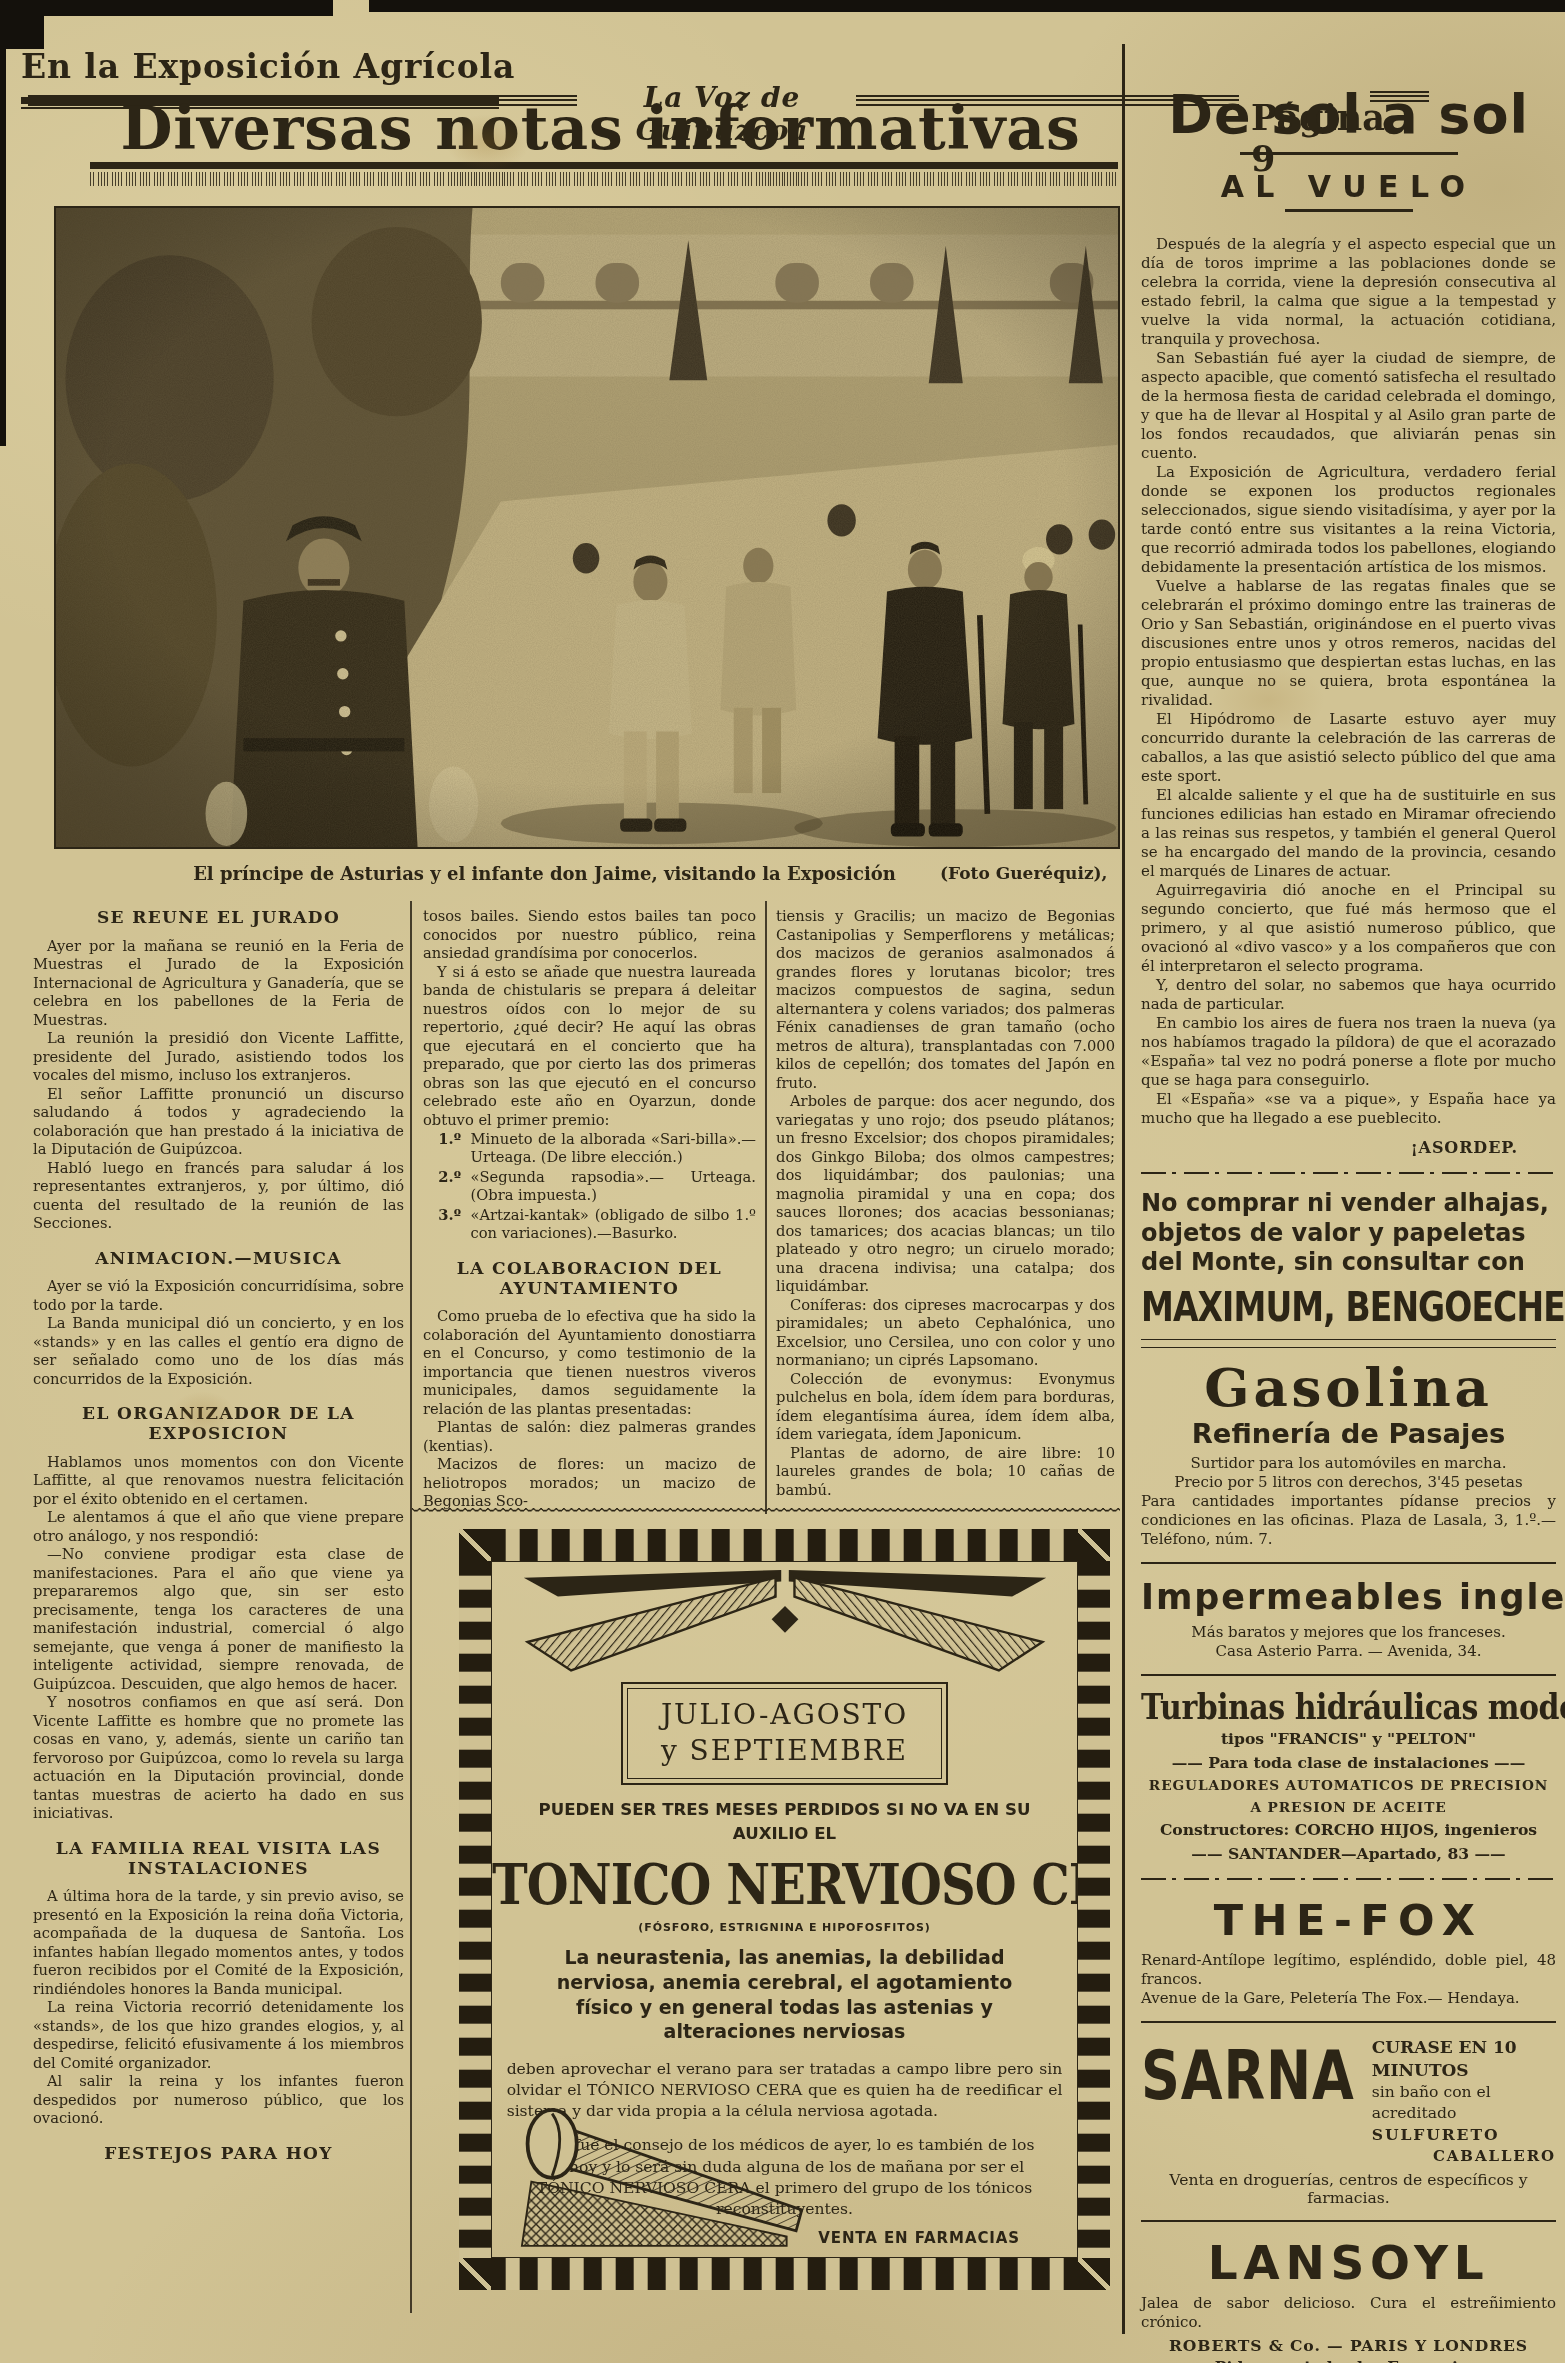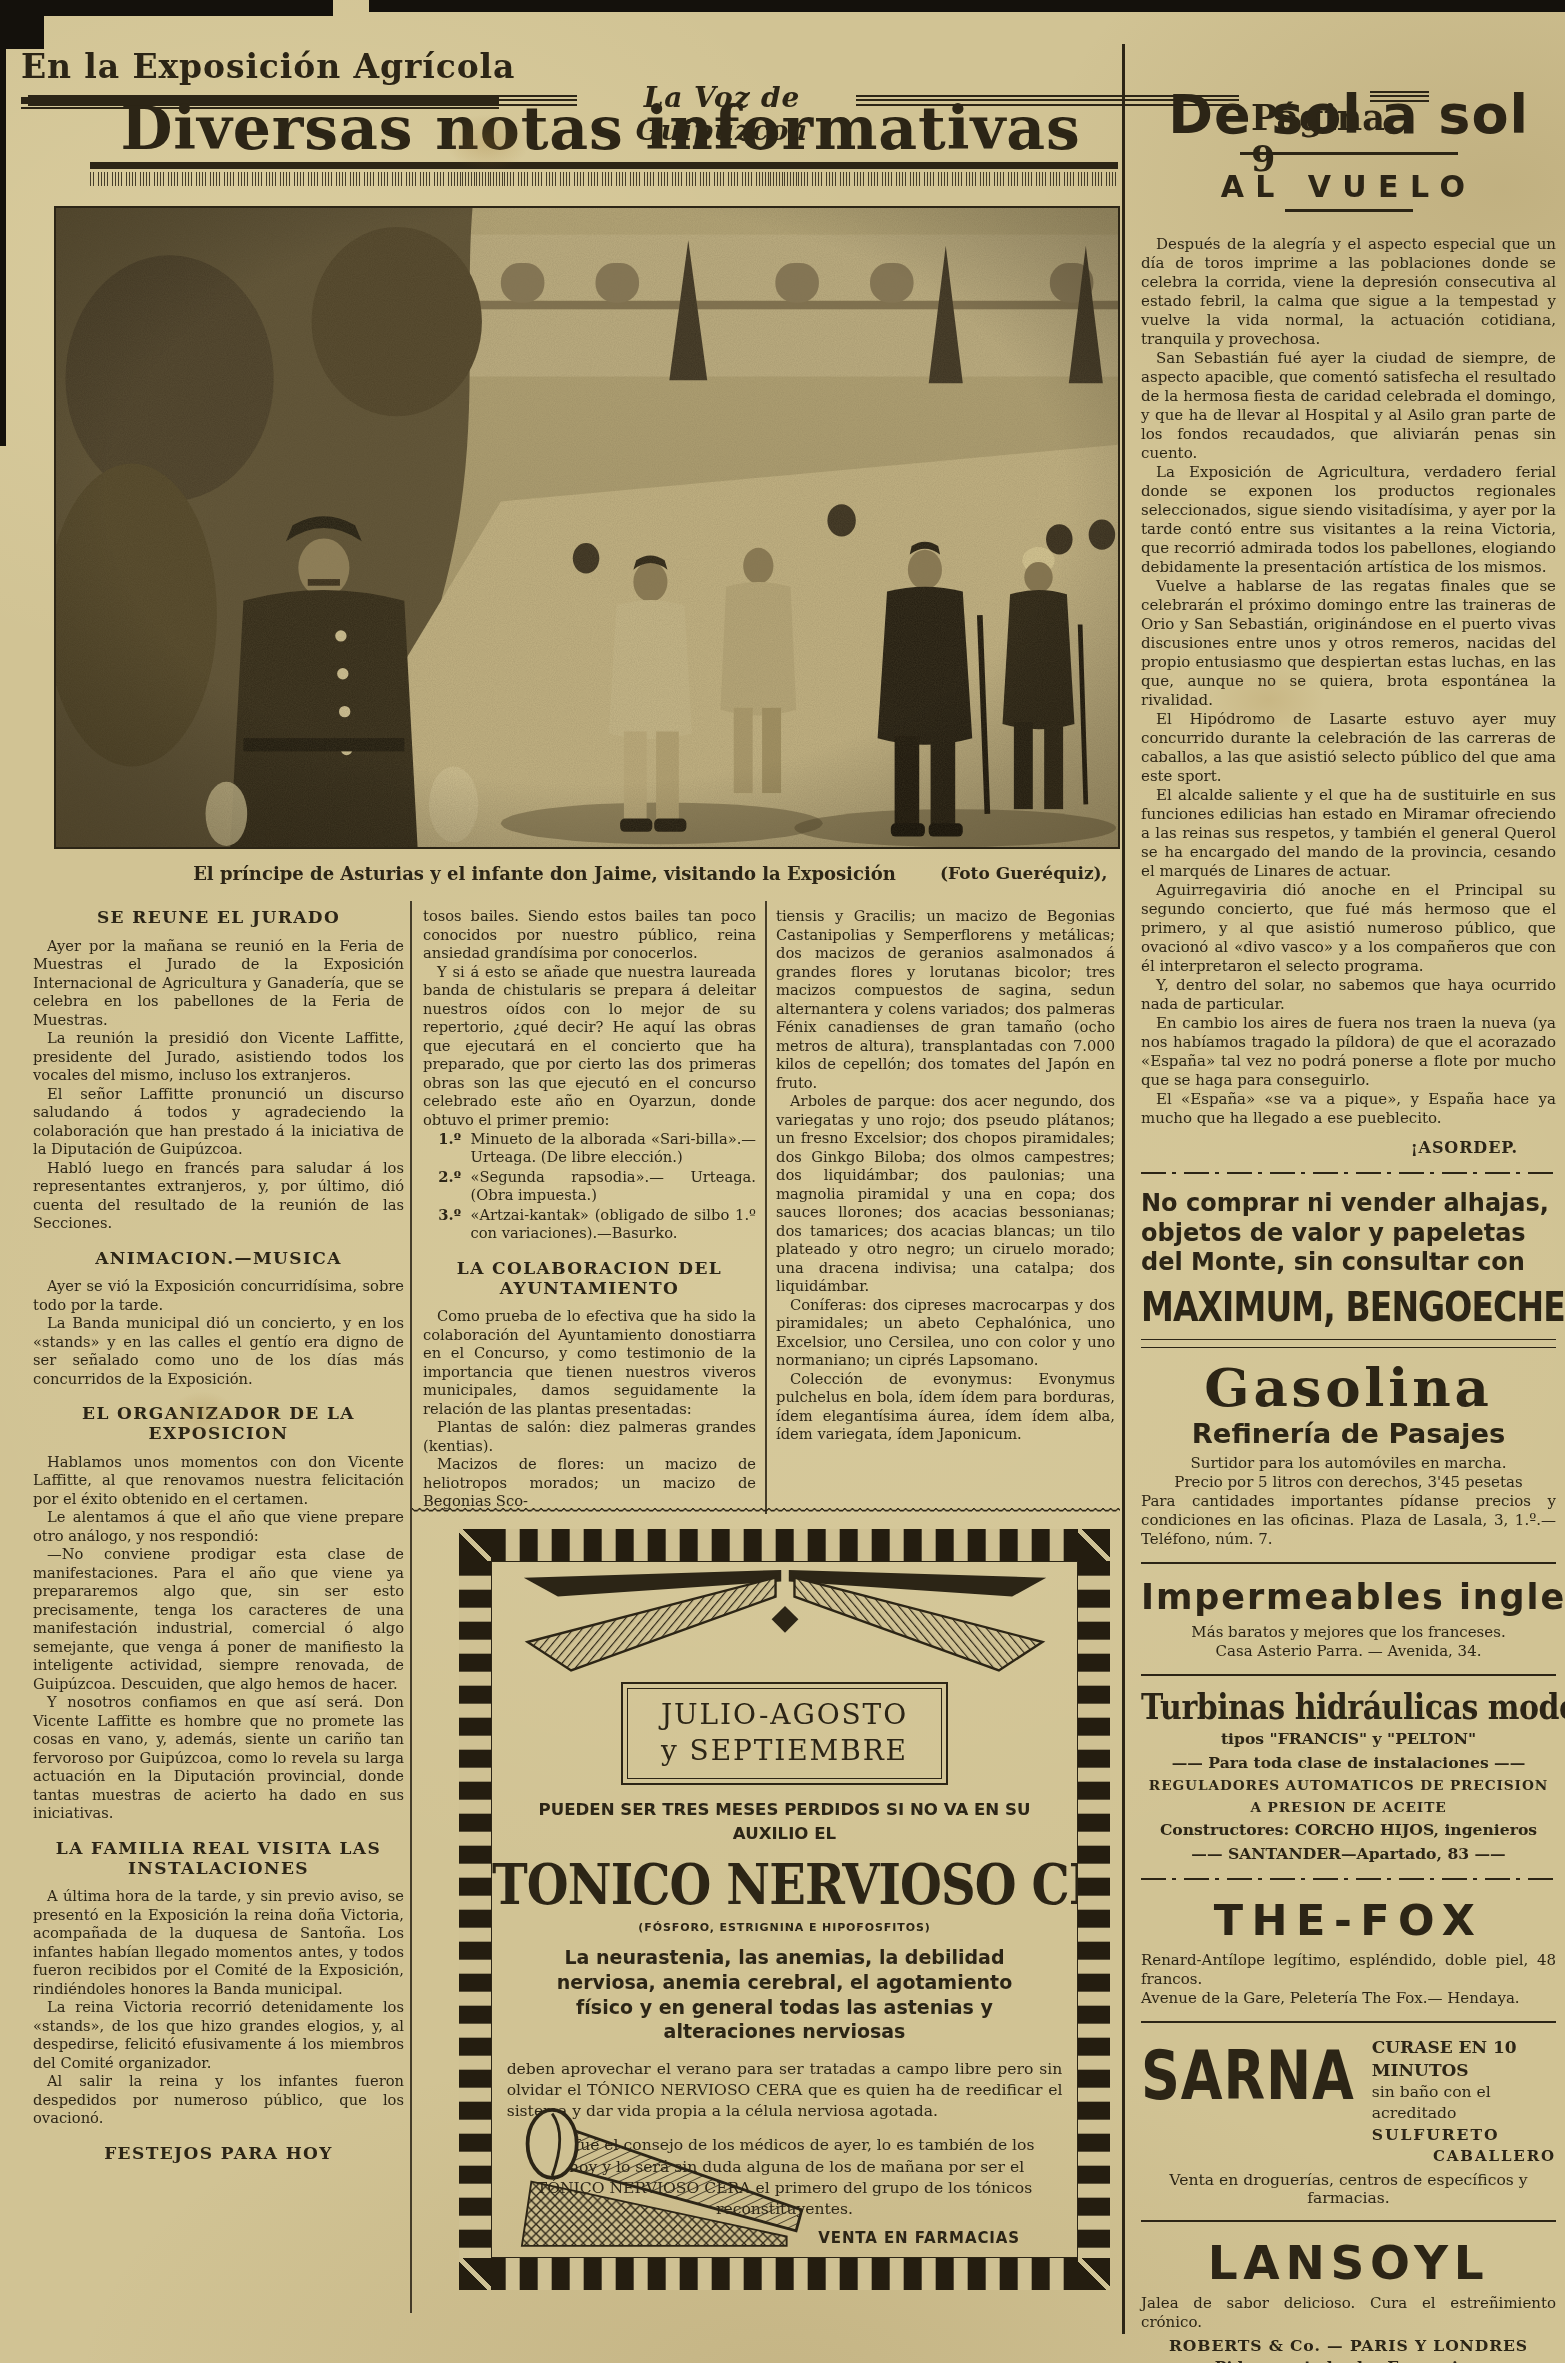--- a/index.html
+++ b/index.html
@@ -304,20 +304,21 @@
     <p>Como prueba de lo efectiva que ha sido la colaboración del Ayuntamiento donostiarra en el Concurso, y como testimonio de la importancia que tienen nuestros viveros municipales, damos seguidamente la relación de las plantas presentadas:</p>
     <p>Plantas de salón: diez palmeras grandes (kentias).</p>
     <p>Macizos de flores: un macizo de heliotropos morados; un macizo de Begonias Sco-</p>
   </div>
 
   <div class="abs bcol" id="col3">
     <p class="noind">tiensis y Gracilis; un macizo de Begonias Castanipolias y Semperflorens y metálicas; dos macizos de geranios asalmonados á grandes flores y lorutanas bicolor; tres macizos compuestos de sagina, sedun alternantera y colens variados; dos palmeras Fénix canadienses de gran tamaño (ocho metros de altura), transplantadas con 7.000 kilos de cepellón; dos tomates del Japón en fruto.</p>
     <p>Arboles de parque: dos acer negundo, dos variegatas y uno rojo; dos pseudo plátanos; un fresno Excelsior; dos chopos piramidales; dos Ginkgo Biloba; dos olmos campestres; dos liquidámbar; dos paulonias; una magnolia piramidal y una en copa; dos sauces llorones; dos acacias bessonianas; dos tamarices; dos acacias blancas; un tilo plateado y otro negro; un ciruelo morado; una dracena indivisa; una catalpa; dos liquidámbar.</p>
     <p>Coníferas: dos cipreses macrocarpas y dos piramidales; un abeto Cephalónica, uno Excelsior, uno Cersilea, uno con color y uno normaniano; un ciprés Lapsomano.</p>
     <p>Colección de evonymus: Evonymus pulchelus en bola, ídem ídem para borduras, ídem elegantísima áurea, ídem ídem alba, ídem variegata, ídem Japonicum.</p>
+    <p>Plantas de adorno, de aire libre: 10 laureles grandes de bola; 10 cañas de bambú.</p>
   </div>
 
   <div class="abs wavy" style="left:412px;top:1508px;width:708px;"></div>
 
   <div class="abs" id="adbox">
     <div class="film h" style="top:0;"></div>
     <div class="film h" style="bottom:0;"></div>
     <div class="film v" style="left:0;"></div>
     <div class="film v" style="right:0;"></div>
     <div class="fcorner" style="left:0;top:0;"></div>

